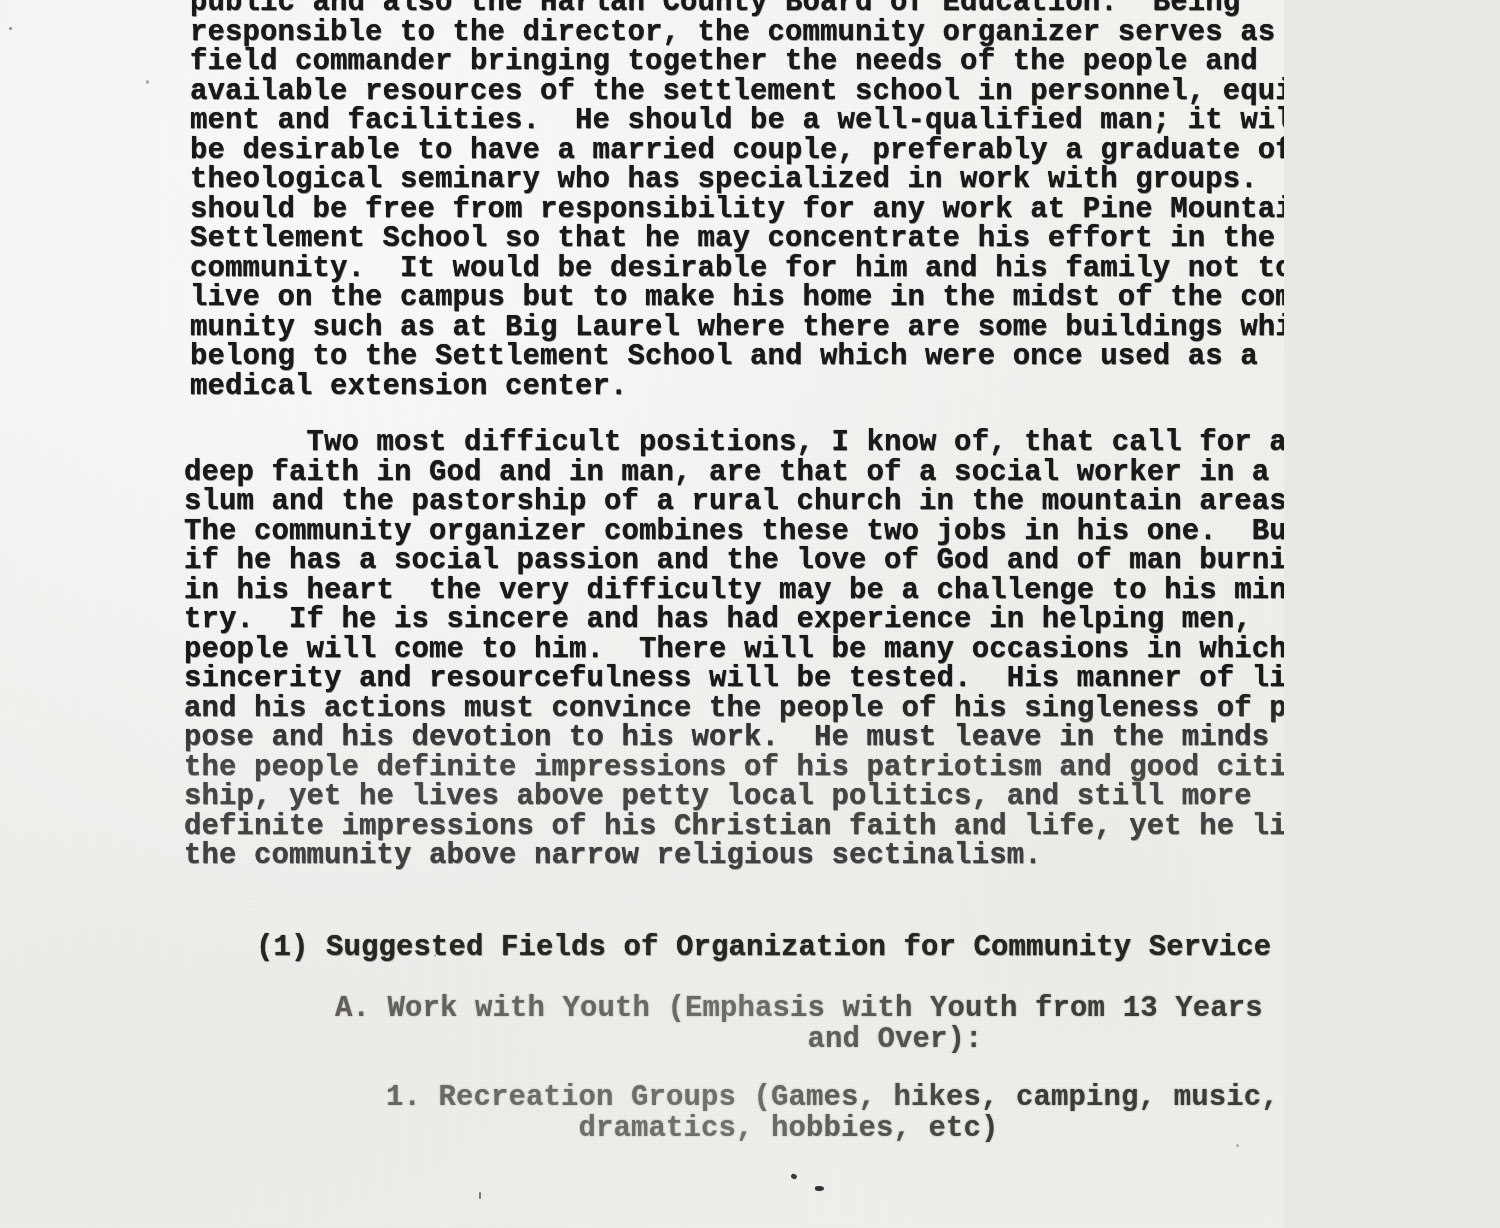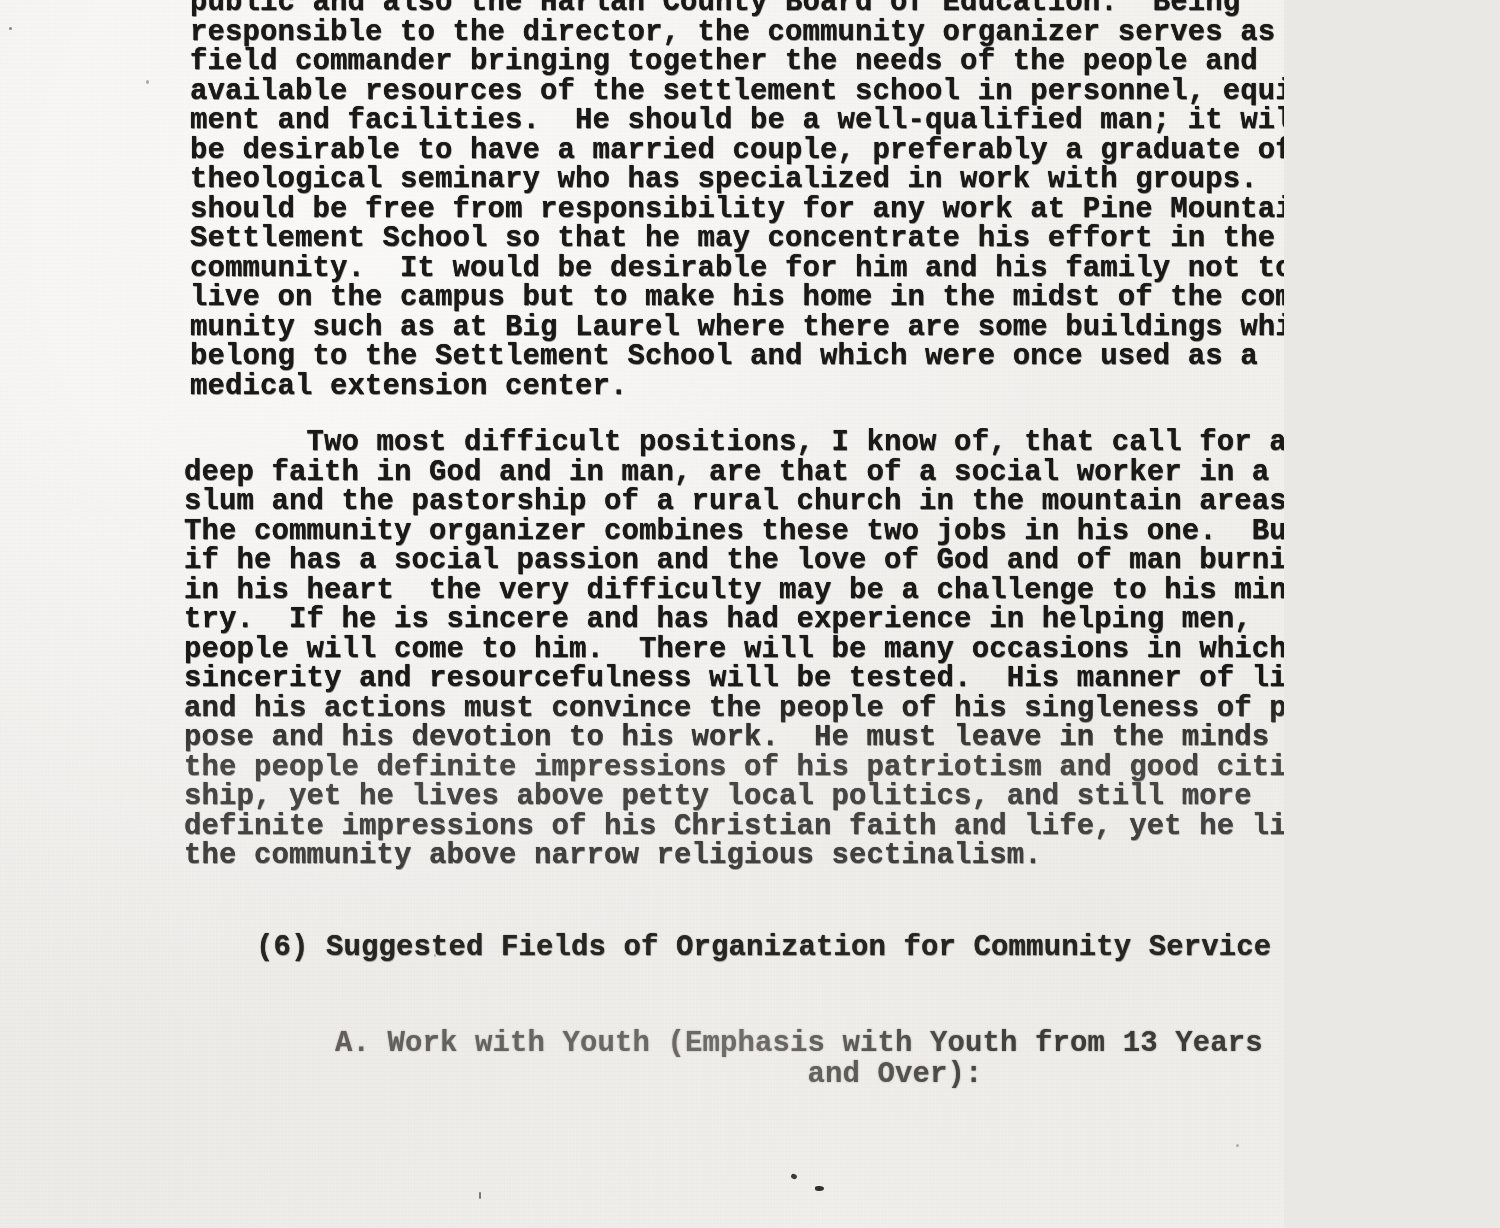--- a/index.html
+++ b/index.html
@@ -49,21 +49,20 @@
     text-shadow: 0 0 1.1px rgba(40,38,34,0.85), 0.5px 0.5px 0.7px rgba(40,38,34,0.4);
   }
   .sub-a {
     left: 335px;
     top: 993px;
     line-height: 31px;
     color: #3d3b37;
     text-shadow: 0 0 1.6px rgba(80,78,72,0.8);
     -webkit-mask-image: linear-gradient(90deg, rgba(0,0,0,0.8) 0%, rgba(0,0,0,0.72) 45%, #000 75%, #000 100%);
             mask-image: linear-gradient(90deg, rgba(0,0,0,0.8) 0%, rgba(0,0,0,0.72) 45%, #000 75%, #000 100%);
-            margin-top: 35px;
   }
   .item-1 {
     left: 386px;
     top: 1082px;
     line-height: 31px;
     color: #3d3b37;
     text-shadow: 0 0 1.6px rgba(80,78,72,0.8);
     -webkit-mask-image: linear-gradient(90deg, rgba(0,0,0,0.75) 0%, rgba(0,0,0,0.7) 40%, #000 68%, #000 100%);
             mask-image: linear-gradient(90deg, rgba(0,0,0,0.75) 0%, rgba(0,0,0,0.7) 40%, #000 68%, #000 100%);
   }
@@ -109,25 +108,27 @@
 try.  If he is sincere and has had experience in helping men,
 people will come to him.  There will be many occasions in which his
 sincerity and resourcefulness will be tested.  His manner of living
 and his actions must convince the people of his singleness of pur-
 pose and his devotion to his work.  He must leave in the minds of
 the people definite impressions of his patriotism and good citizen-
 ship, yet he lives above petty local politics, and still more
 definite impressions of his Christian faith and life, yet he lifts
 the community above narrow religious sectinalism.</pre>
 
-  <pre class="typed heading-4">(6) Suggested Fields of Organization for Community Service</pre>
+  <pre class="typed heading-4">(1) Suggested Fields of Organization for Community Service</pre>
 
   <pre class="typed sub-a">A. Work with Youth (Emphasis with Youth from 13 Years
                            and Over):</pre>
 
+  <pre class="typed item-1">1. Recreation Groups (Games, hikes, camping, music,
+           dramatics, hobbies, etc)</pre>
 
   <span class="speck s1"></span>
   <span class="speck s2"></span>
   <span class="speck s3"></span>
   <span class="speck s4"></span>
   <span class="speck s5"></span>
   <span class="speck s6"></span>
   <span class="speck s7"></span>
 </div>
 

